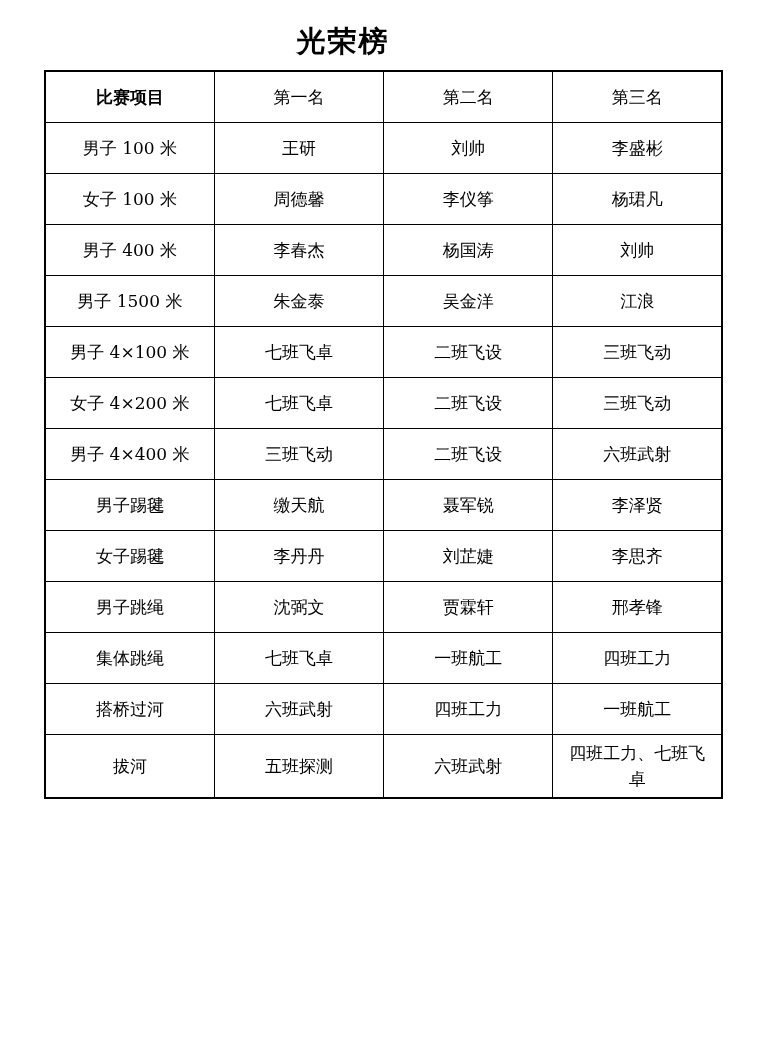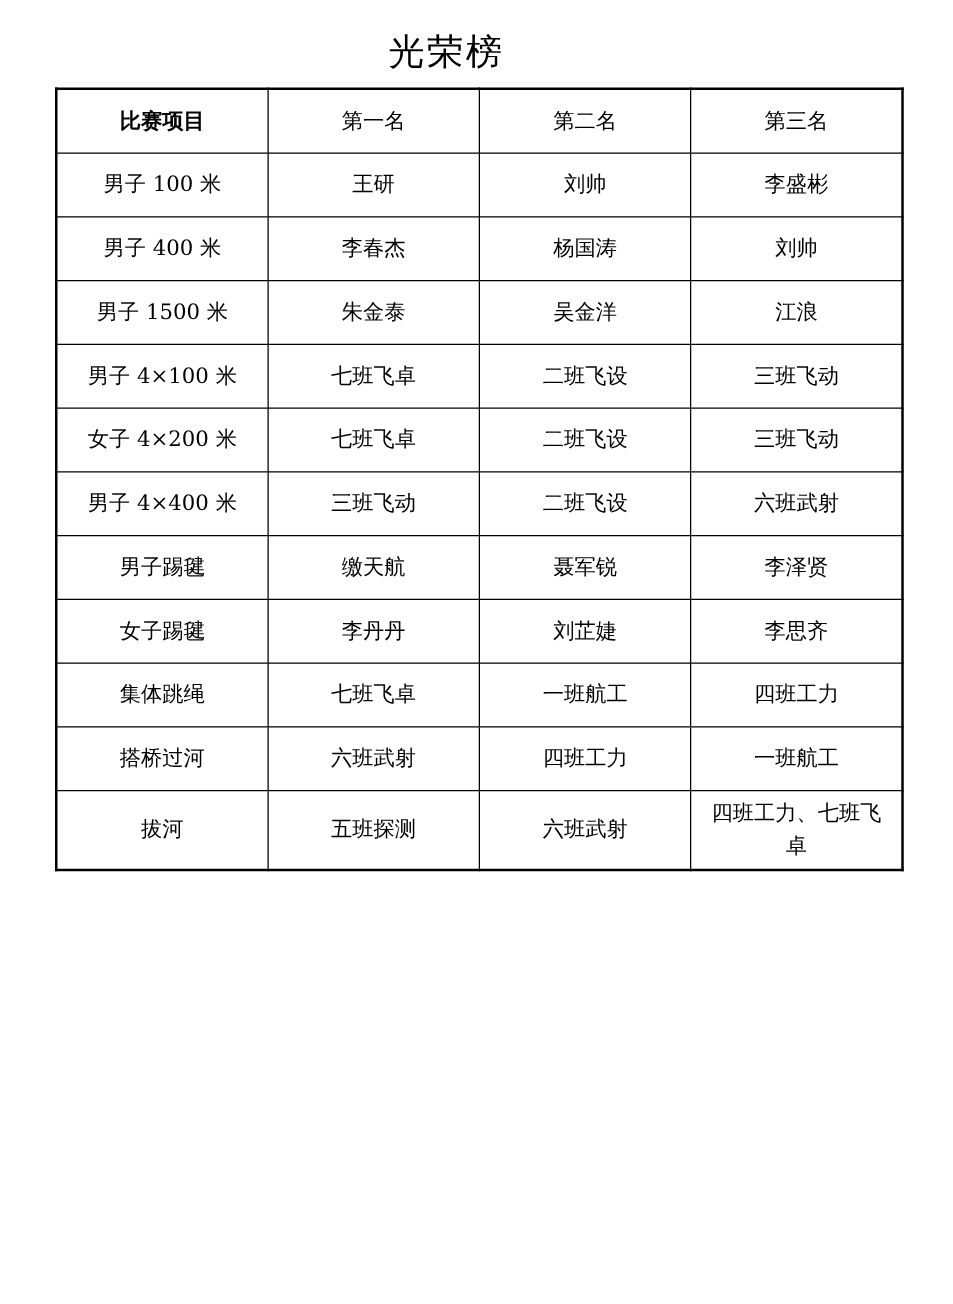--- a/index.html
+++ b/index.html
@@ -11,25 +11,25 @@
     width: 762px;
     height: 1043px;
     position: relative;
     font-family: "DejaVu Serif", "Liberation Serif", serif;
     color: #000000;
     overflow: hidden;
   }
   .doc-title {
     position: absolute;
     top: 22px;
-    left: 16px;
+    left: 2px;
     width: 682px;
     text-align: center;
     font-size: 29px;
-    font-weight: normal;
+    font-weight: bold;
     letter-spacing: 2px;
   }
   table.honor-table {
     position: absolute;
     left: 44px;
     top: 70px;
     width: 679px;
     border-collapse: collapse;
     table-layout: fixed;
     border: 2px solid #000000;
@@ -72,20 +72,26 @@
       </tr>
   </thead>
   <tbody>
       <tr>
         <td>男子 100 米</td>
         <td>王研</td>
         <td>刘帅</td>
         <td>李盛彬</td>
       </tr>
       <tr>
+        <td>女子 100 米</td>
+        <td>周德馨</td>
+        <td>李仪筝</td>
+        <td>杨珺凡</td>
+      </tr>
+      <tr>
         <td>男子 400 米</td>
         <td>李春杰</td>
         <td>杨国涛</td>
         <td>刘帅</td>
       </tr>
       <tr>
         <td>男子 1500 米</td>
         <td>朱金泰</td>
         <td>吴金洋</td>
         <td>江浪</td>
@@ -114,20 +120,26 @@
         <td>聂军锐</td>
         <td>李泽贤</td>
       </tr>
       <tr>
         <td>女子踢毽</td>
         <td>李丹丹</td>
         <td>刘芷婕</td>
         <td>李思齐</td>
       </tr>
       <tr>
+        <td>男子跳绳</td>
+        <td>沈弼文</td>
+        <td>贾霖轩</td>
+        <td>邢孝锋</td>
+      </tr>
+      <tr>
         <td>集体跳绳</td>
         <td>七班飞卓</td>
         <td>一班航工</td>
         <td>四班工力</td>
       </tr>
       <tr>
         <td>搭桥过河</td>
         <td>六班武射</td>
         <td>四班工力</td>
         <td>一班航工</td>

